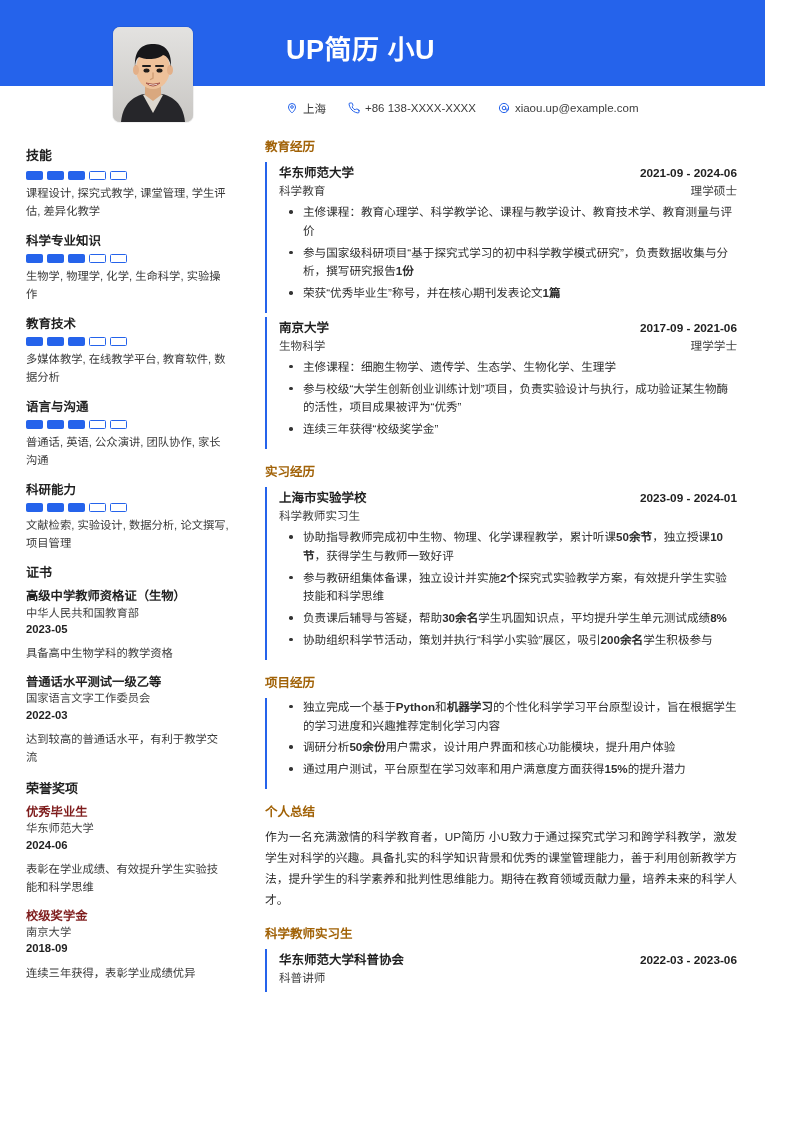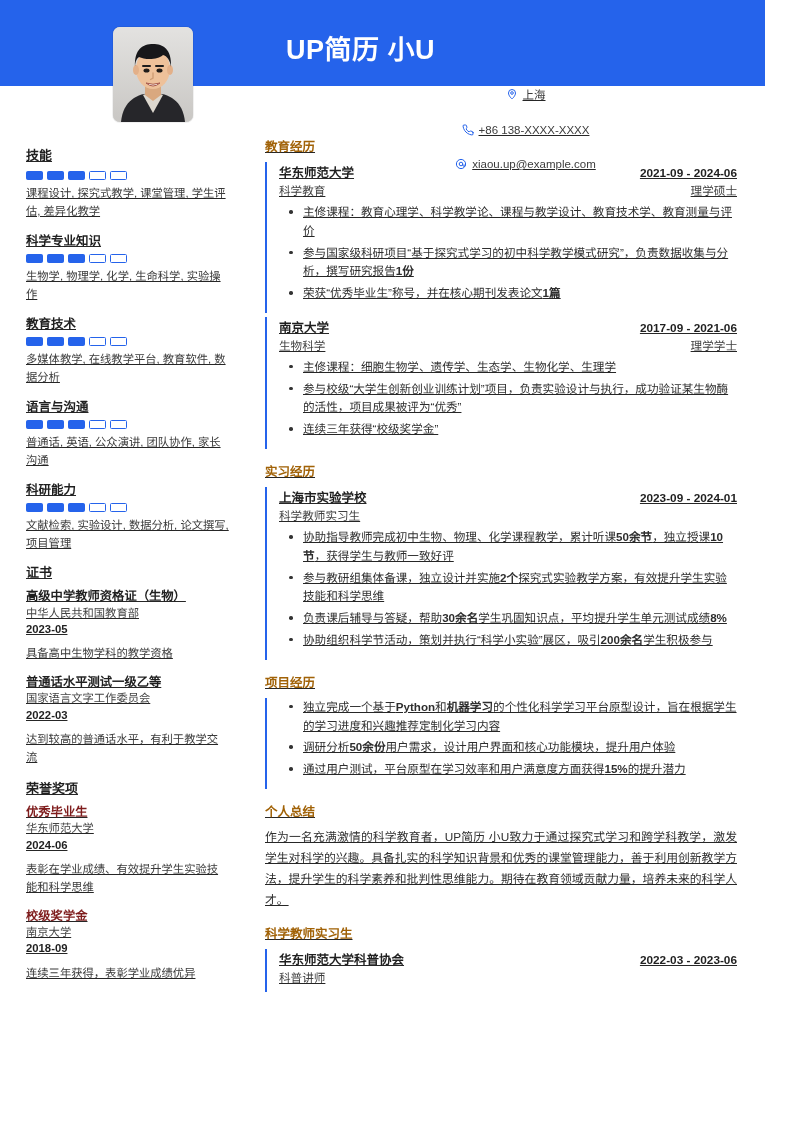--- a/index.html
+++ b/index.html
@@ -7,21 +7,21 @@
   html, body { margin: 0; padding: 0; }
   body {
     width: 799px;
     height: 1130px;
     overflow: hidden;
     background: #ffffff;
     font-family: "Liberation Sans", "DejaVu Sans", sans-serif;
     color: #262626;
     -webkit-font-smoothing: antialiased;
   }
-  .page { position: relative; width: 765px; height: 1130px; text-decoration: underline; }
+  .page { position: relative; width: 765px; height: 1130px; }
 
   
   .header {
     position: relative;
     height: 86px;
     background: #2563eb;
   }
   .header-title {
     position: absolute;
     left: 286px;
@@ -47,21 +47,20 @@
   .photo svg { display: block; width: 100%; height: 100%; }
 
   .contact-bar {
     position: relative;
     height: 44px;
     background: #ffffff;
     padding-left: 286px;
     display: flex;
     align-items: center;
     gap: 22px;
-    flex-direction: column;
   }
   .contact-item {
     display: flex;
     align-items: center;
     gap: 5px;
     font-size: 11.5px;
     color: #3c3c3c;
     white-space: nowrap;
   }
   .contact-item .ico { width: 12px; height: 12px; flex: 0 0 12px; color: #2563eb; display: block; }

